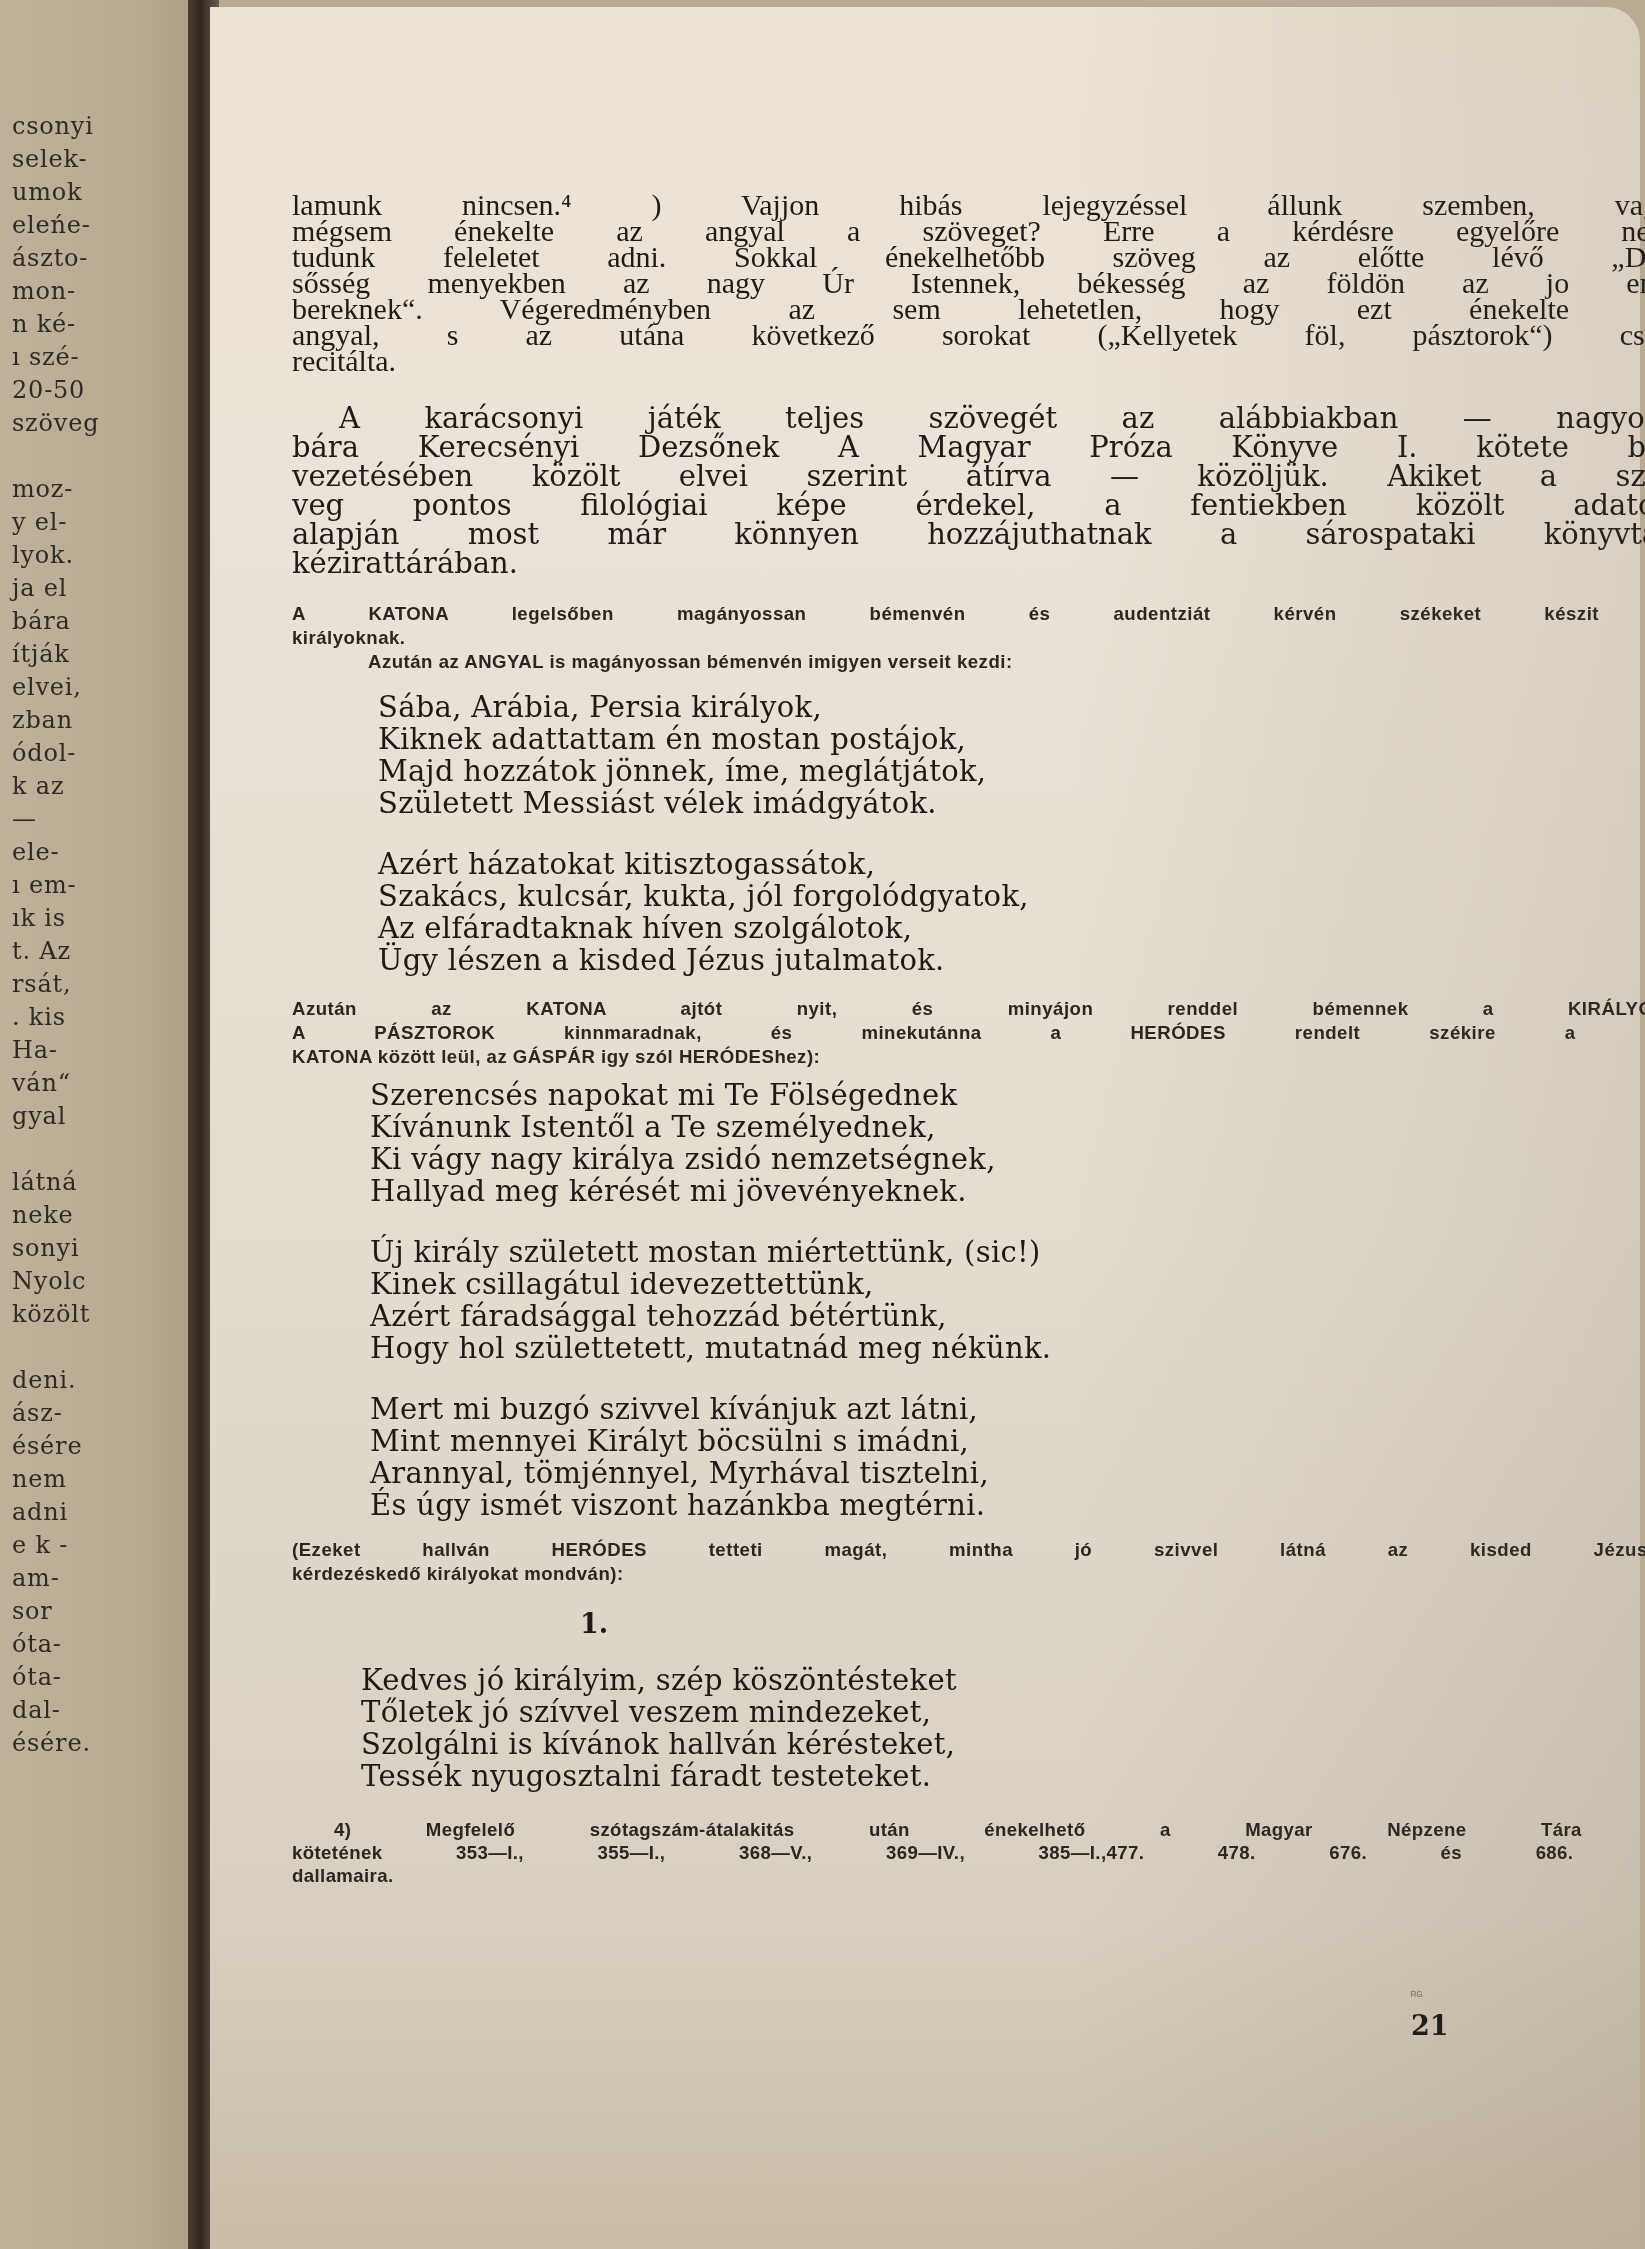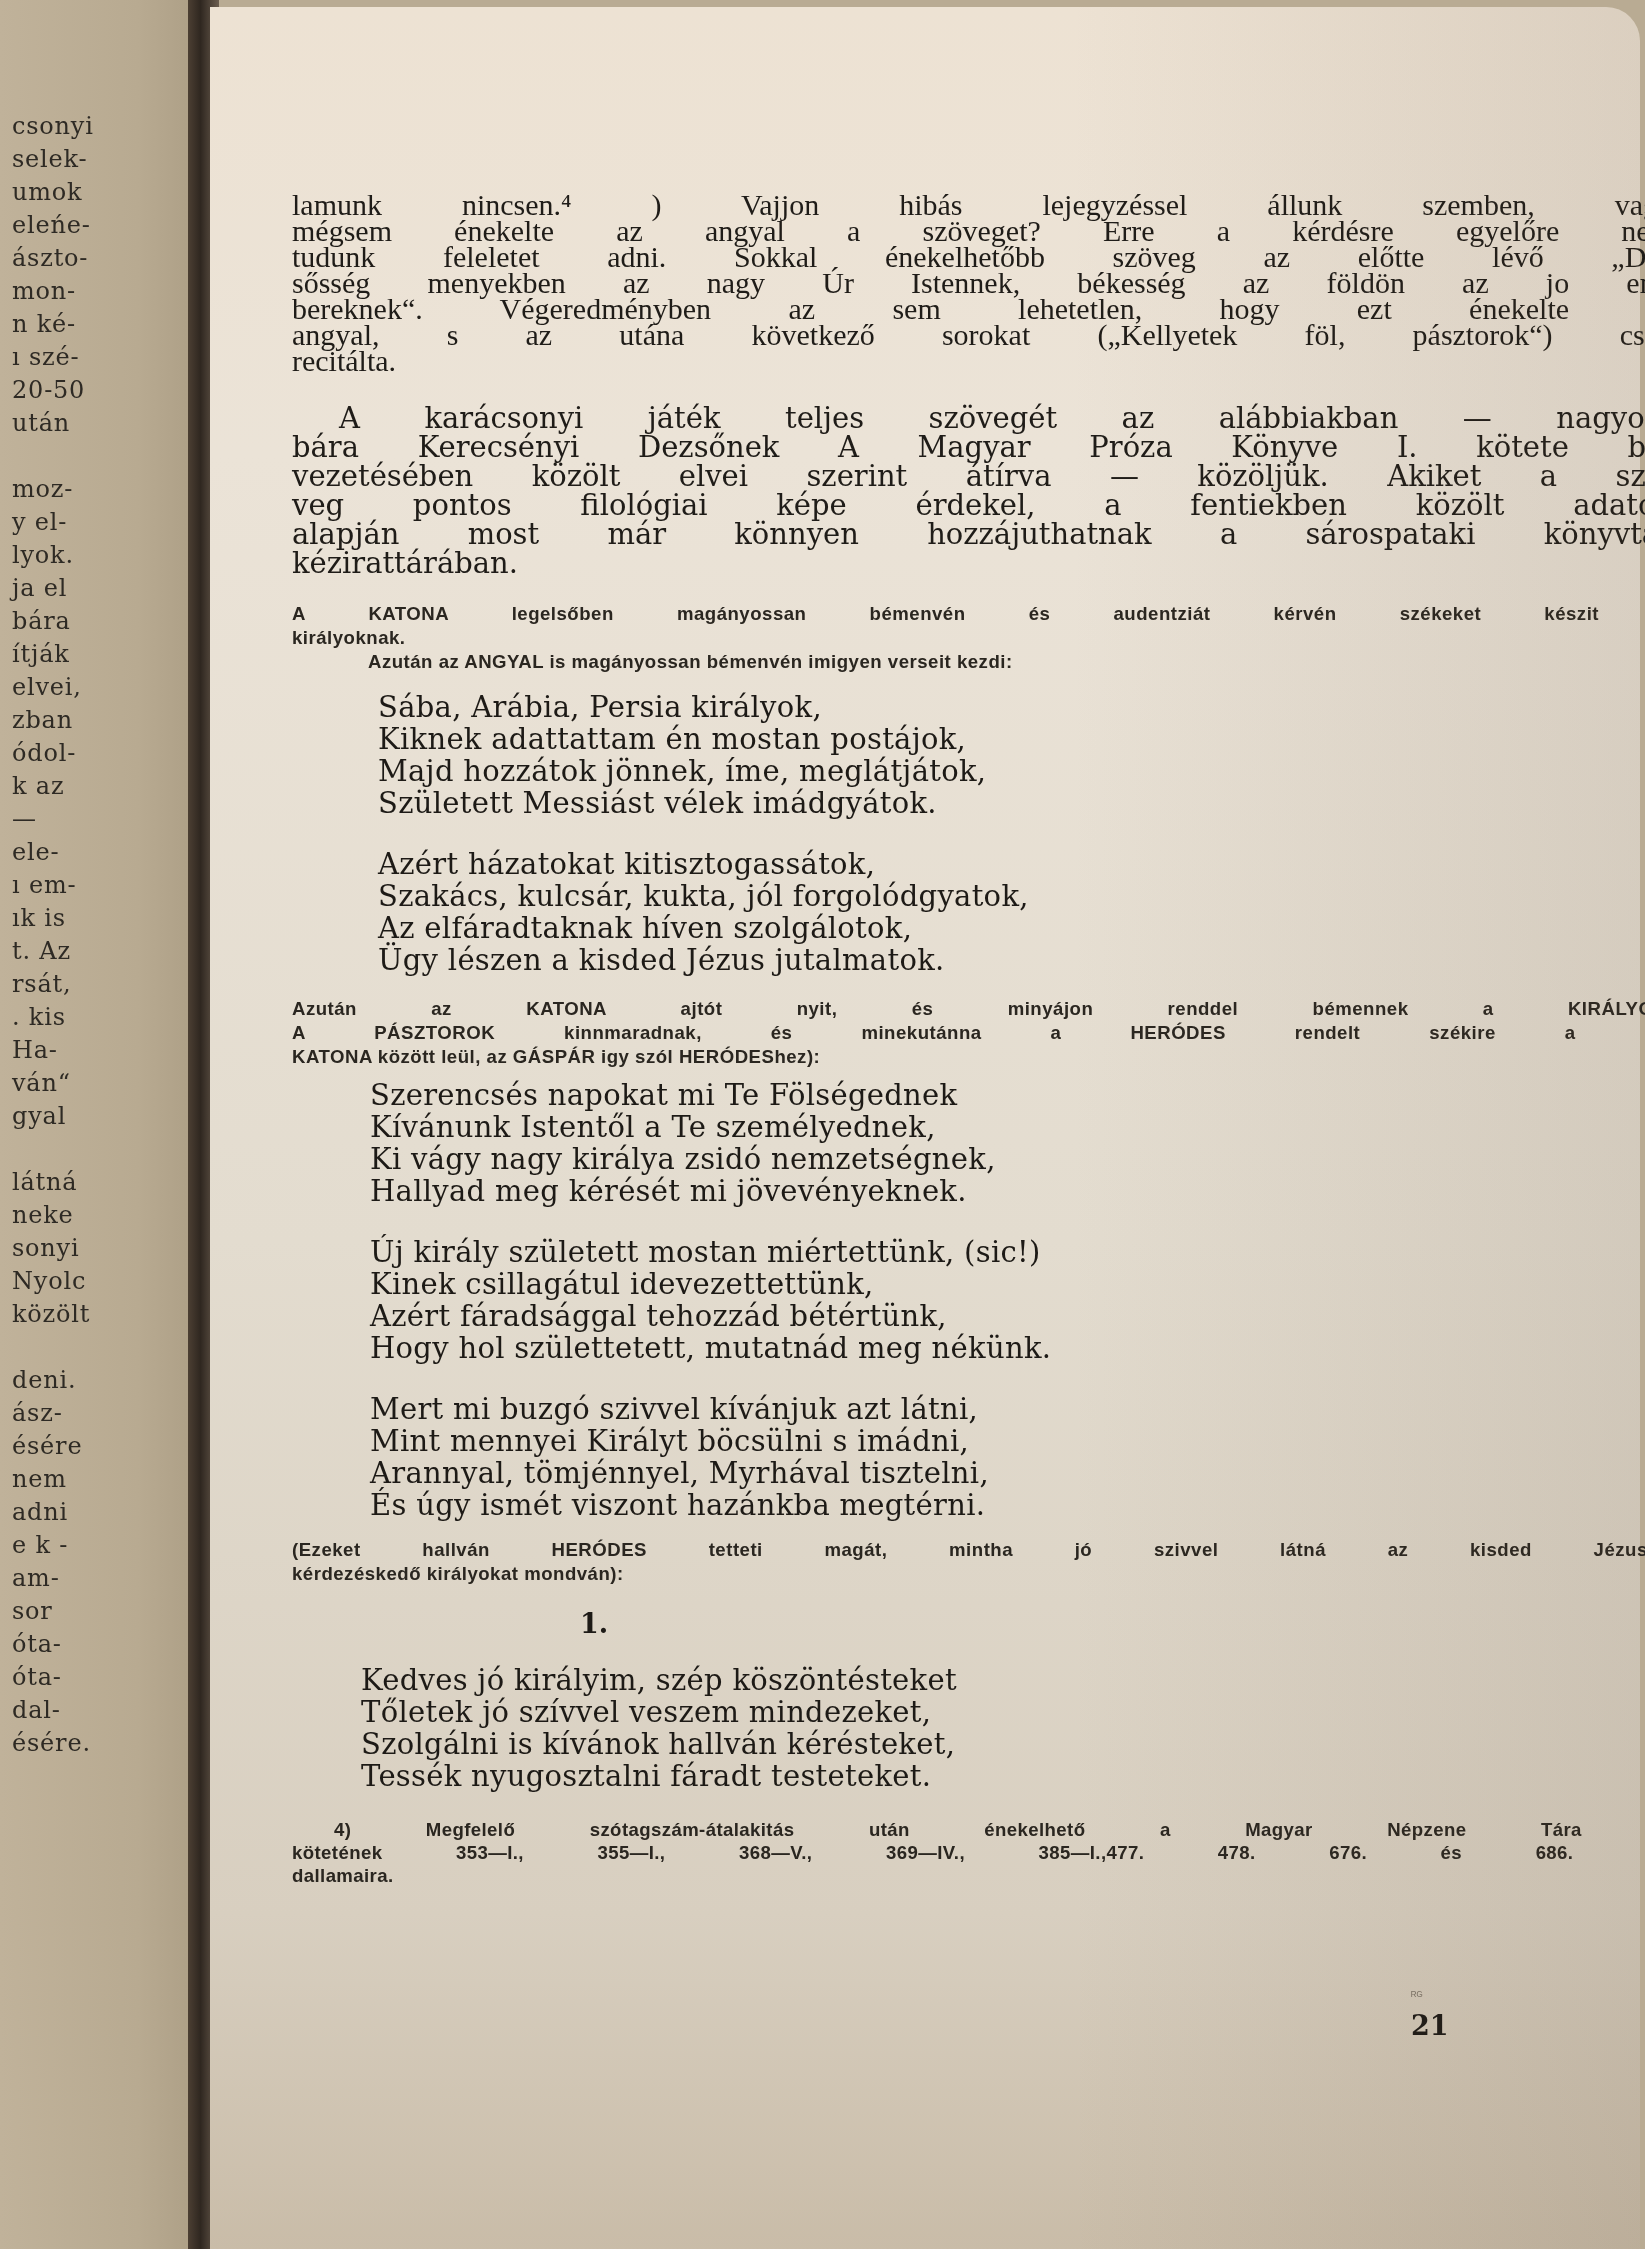--- a/index.html
+++ b/index.html
@@ -92,21 +92,21 @@
   <div class="fragments" id="left-fragments">
       <span class="frag">csonyi</span>
       <span class="frag">selek-</span>
       <span class="frag">umok</span>
       <span class="frag">eleńe-</span>
       <span class="frag">ászto-</span>
       <span class="frag">mon-</span>
       <span class="frag">n ké-</span>
       <span class="frag">ı szé-</span>
       <span class="frag">20-50</span>
-      <span class="frag">után</span>
+      <span class="frag">szöveg</span>
       <span class="frag gap"></span>
       <span class="frag">moz-</span>
       <span class="frag">y el-</span>
       <span class="frag">lyok.</span>
       <span class="frag">ja el</span>
       <span class="frag">bára</span>
       <span class="frag">ítják</span>
       <span class="frag">elvei,</span>
       <span class="frag">zban</span>
       <span class="frag">ódol-</span>

